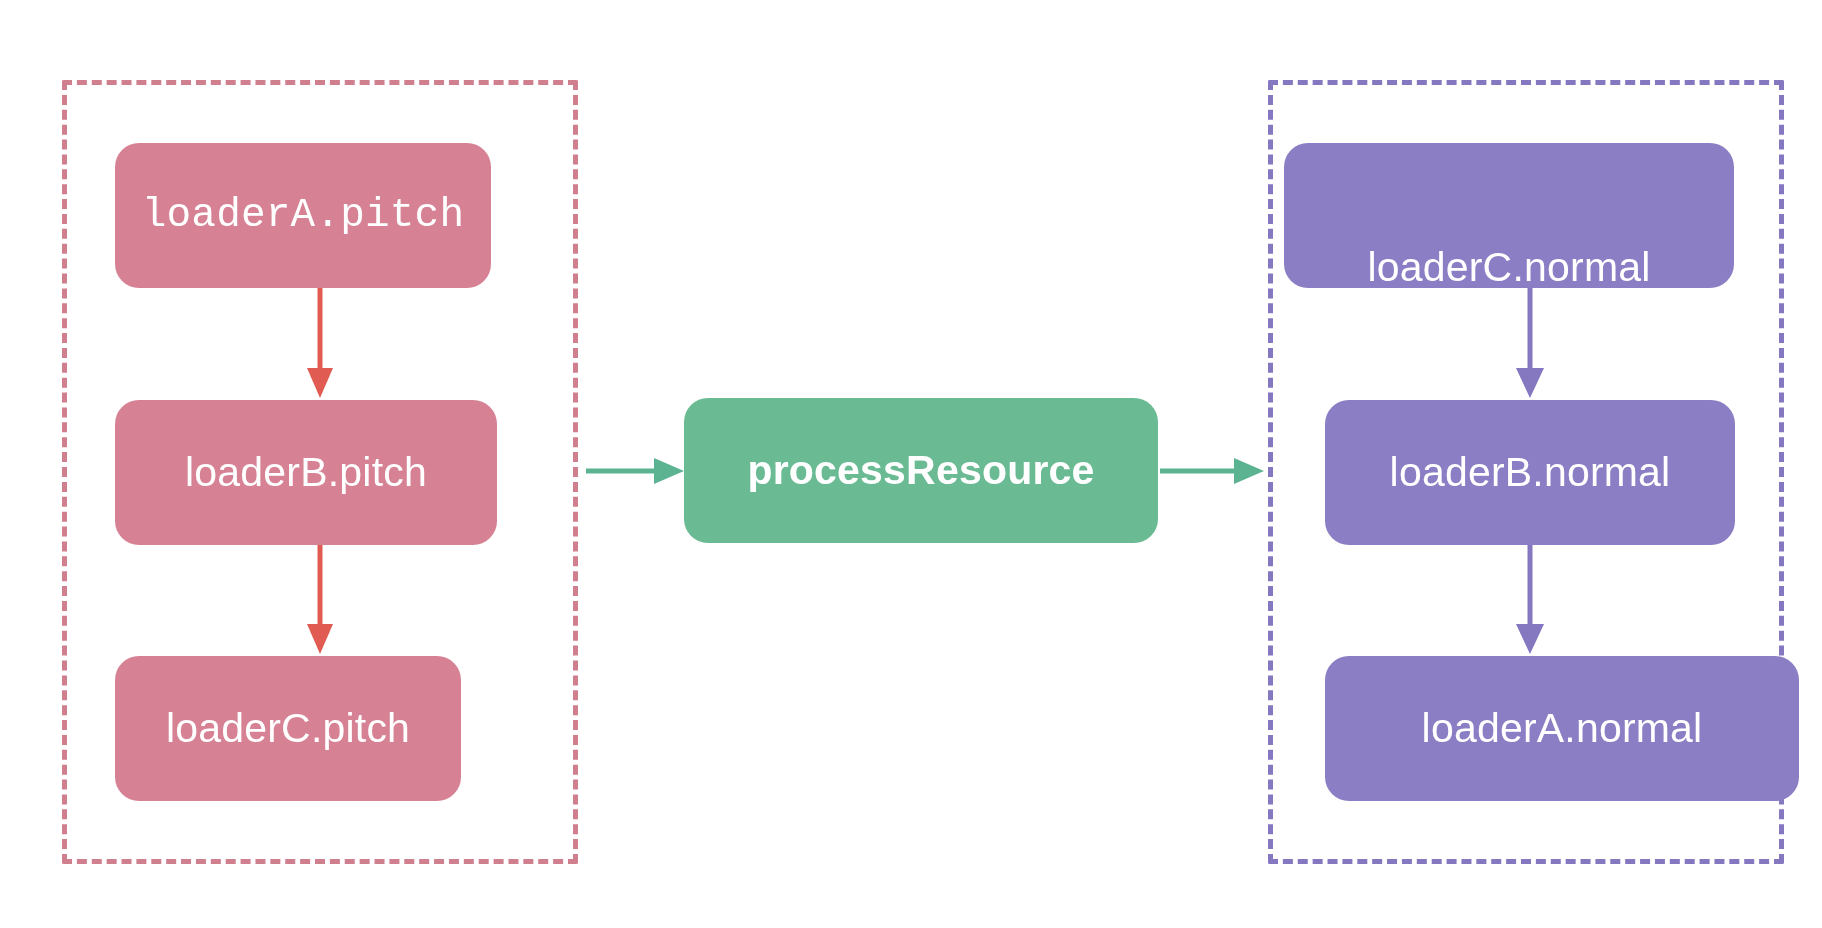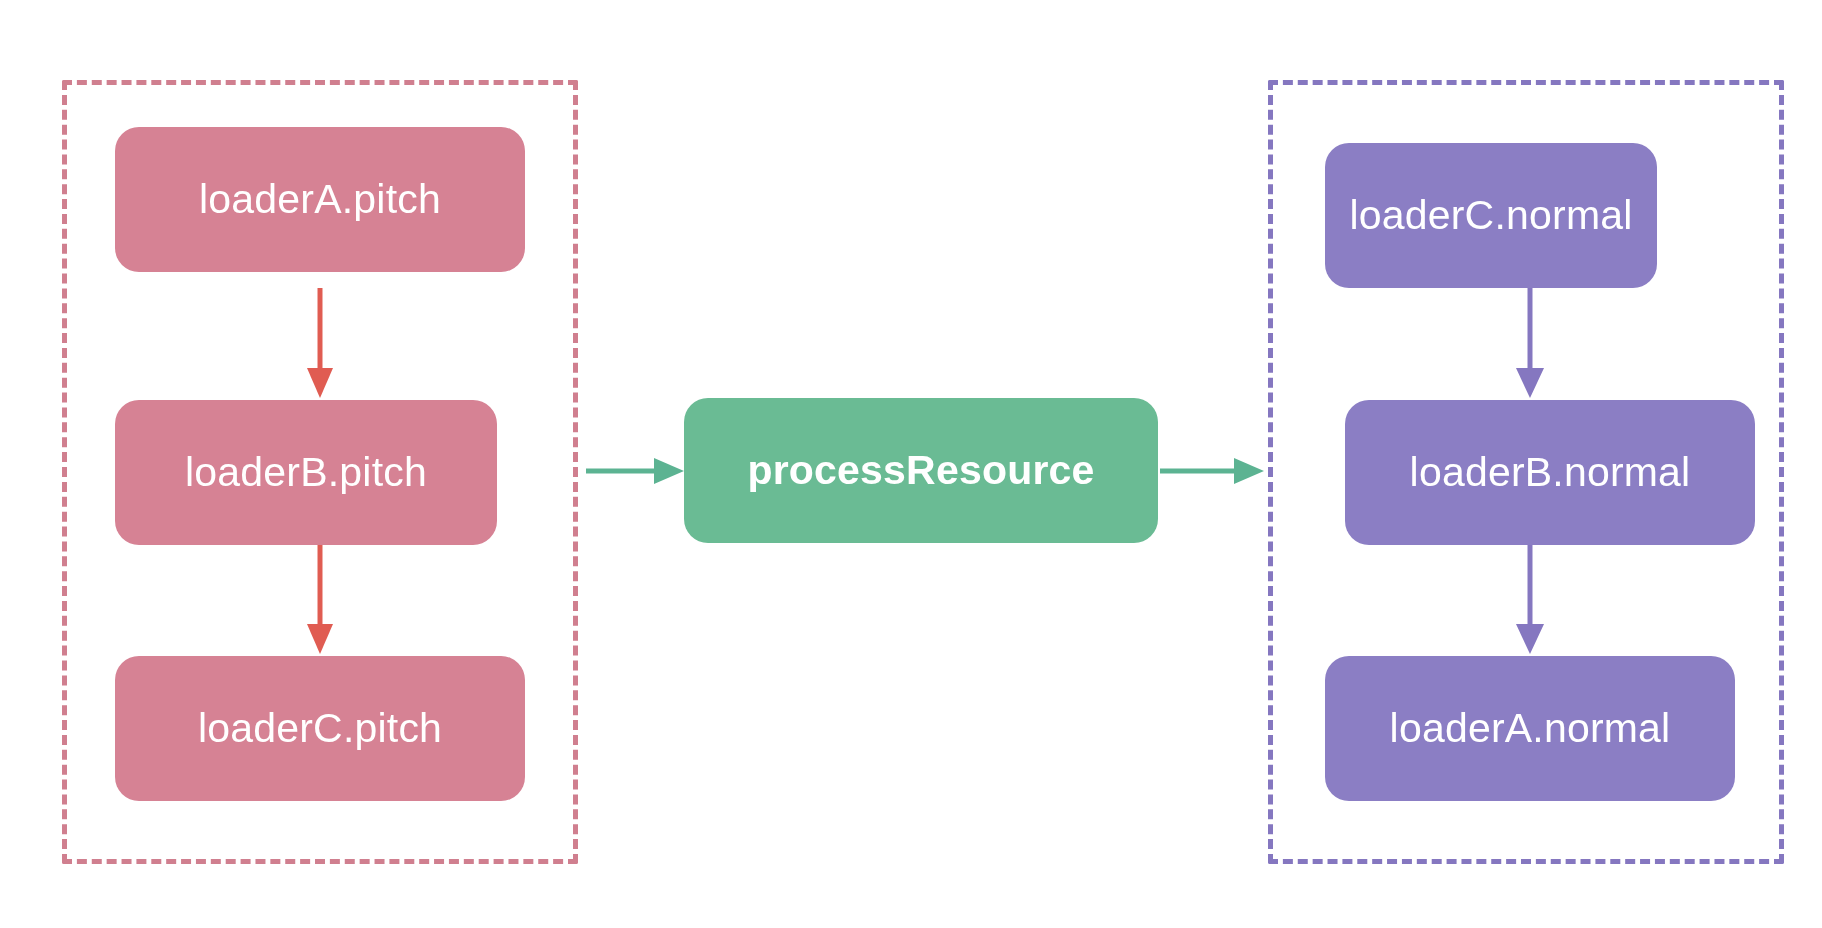--- a/index.html
+++ b/index.html
@@ -58,31 +58,31 @@
     letter-spacing: 0.2px;
     line-height: 1;
     white-space: nowrap;
     user-select: none;
   }
   .node-pitch   { background: #d68294; }
   .node-process { background: #6abb94; }
   .node-normal  { background: #8b7ec4; }
 
   
-  #node-loaderA-pitch { left: 115px; top: 127px; width: 410px; height: 145px; }
+  #node-loaderA-pitch { left: 115px; top: 143px; width: 376px; height: 145px; font-family: Liberation Mono, monospace; }
   #node-loaderB-pitch { left: 115px; top: 400px; width: 382px; height: 145px; }
-  #node-loaderC-pitch { left: 115px; top: 656px; width: 410px; height: 145px; }
+  #node-loaderC-pitch { left: 115px; top: 656px; width: 346px; height: 145px; }
 
   
   #node-processResource { left: 684px; top: 398px; width: 474px; height: 145px; font-weight: bold; }
 
   
-  #node-loaderC-normal { left: 1325px; top: 143px; width: 332px; height: 145px; }
-  #node-loaderB-normal { left: 1325px; top: 400px; width: 410px; height: 145px; margin-left: 20px; }
-  #node-loaderA-normal { left: 1325px; top: 656px; width: 410px; height: 145px; }
+  #node-loaderC-normal { left: 1284px; top: 143px; width: 450px; height: 145px; align-items: flex-end; }
+  #node-loaderB-normal { left: 1325px; top: 400px; width: 410px; height: 145px; }
+  #node-loaderA-normal { left: 1325px; top: 656px; width: 474px; height: 145px; }
 
   
   .edge {
     position: absolute;
     overflow: visible;
     pointer-events: none;
   }
   .edge-line {
     fill: none;
     stroke-width: 5;

